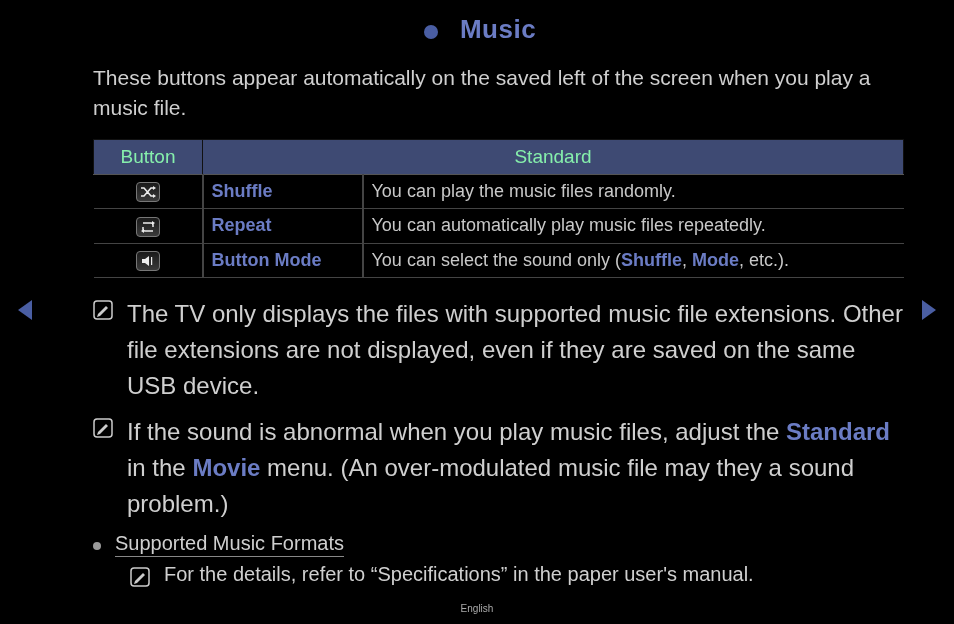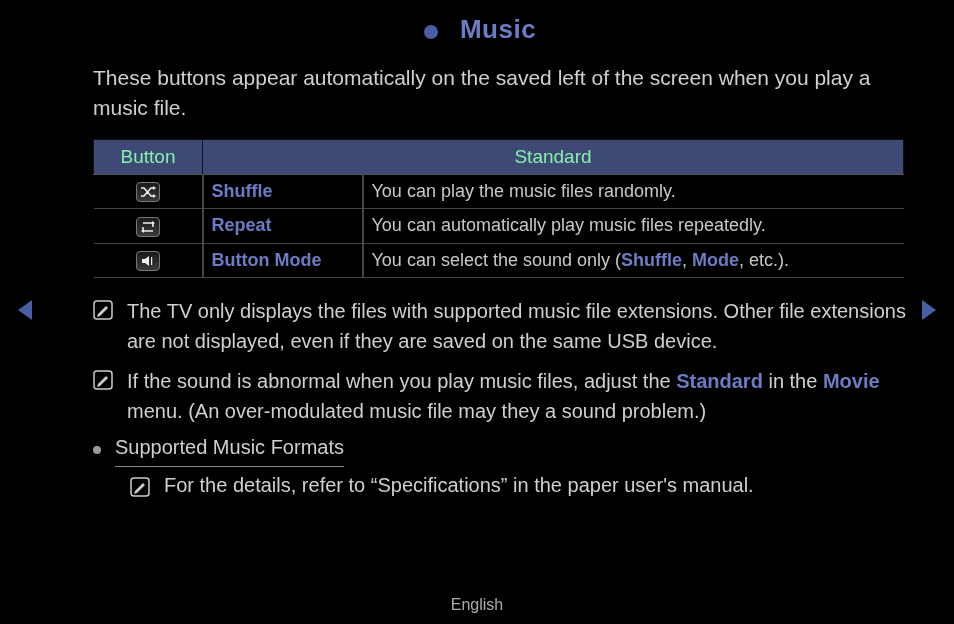--- a/index.html
+++ b/index.html
@@ -85,22 +85,22 @@
     border-right: 2px solid #444;
   }
   .highlight { color: #6b7cc4; font-weight: bold; }
   .note-block {
     margin-left: 39px;
     margin-top: 18px;
     display: flex;
     gap: 14px;
   }
   .note-block .text {
-    font-size: 20px;
-    line-height: 30px;
+    font-size: 24px;
+    line-height: 36px;
     color: #cfcfcf;
   }
   .sub-section {
     margin-left: 39px;
     margin-top: 10px;
     display: flex;
     gap: 14px;
     align-items: flex-start;
   }
   .sub-bullet {
@@ -108,29 +108,29 @@
     height: 8px;
     border-radius: 50%;
     background: #9a9a9a;
     margin-top: 10px;
     flex: 0 0 auto;
   }
   .sub-title {
     font-size: 20px;
     color: #cfcfcf;
     border-bottom: 1px solid #888;
-    padding-bottom: 7px;
+    padding-bottom: 1px;
     display: inline-block;
   }
   .sub-note {
     margin-left: 76px;
     margin-top: 6px;
     display: flex;
     gap: 14px;
-    align-items: flex-end;
+    align-items: center;
   }
   .sub-note .text {
     font-size: 20px;
     color: #cfcfcf;
   }
   .nav-left, .nav-right {
     position: absolute;
     top: 300px;
     width: 0;
     height: 0;
@@ -145,21 +145,21 @@
     right: 18px;
     border-left: 14px solid #4a5ea3;
   }
   .footer-lang {
     position: absolute;
     bottom: 10px;
     left: 0;
     width: 954px;
     text-align: center;
     color: #aaa;
-    font-size: 16px;
+    font-size: 10px;
   }
   
   .media-btn {
     display: inline-block;
     width: 22px;
     height: 18px;
     border-radius: 4px;
     background: linear-gradient(#1a1a1a, #3a3a3a);
     border: 1px solid #777;
     position: relative;

